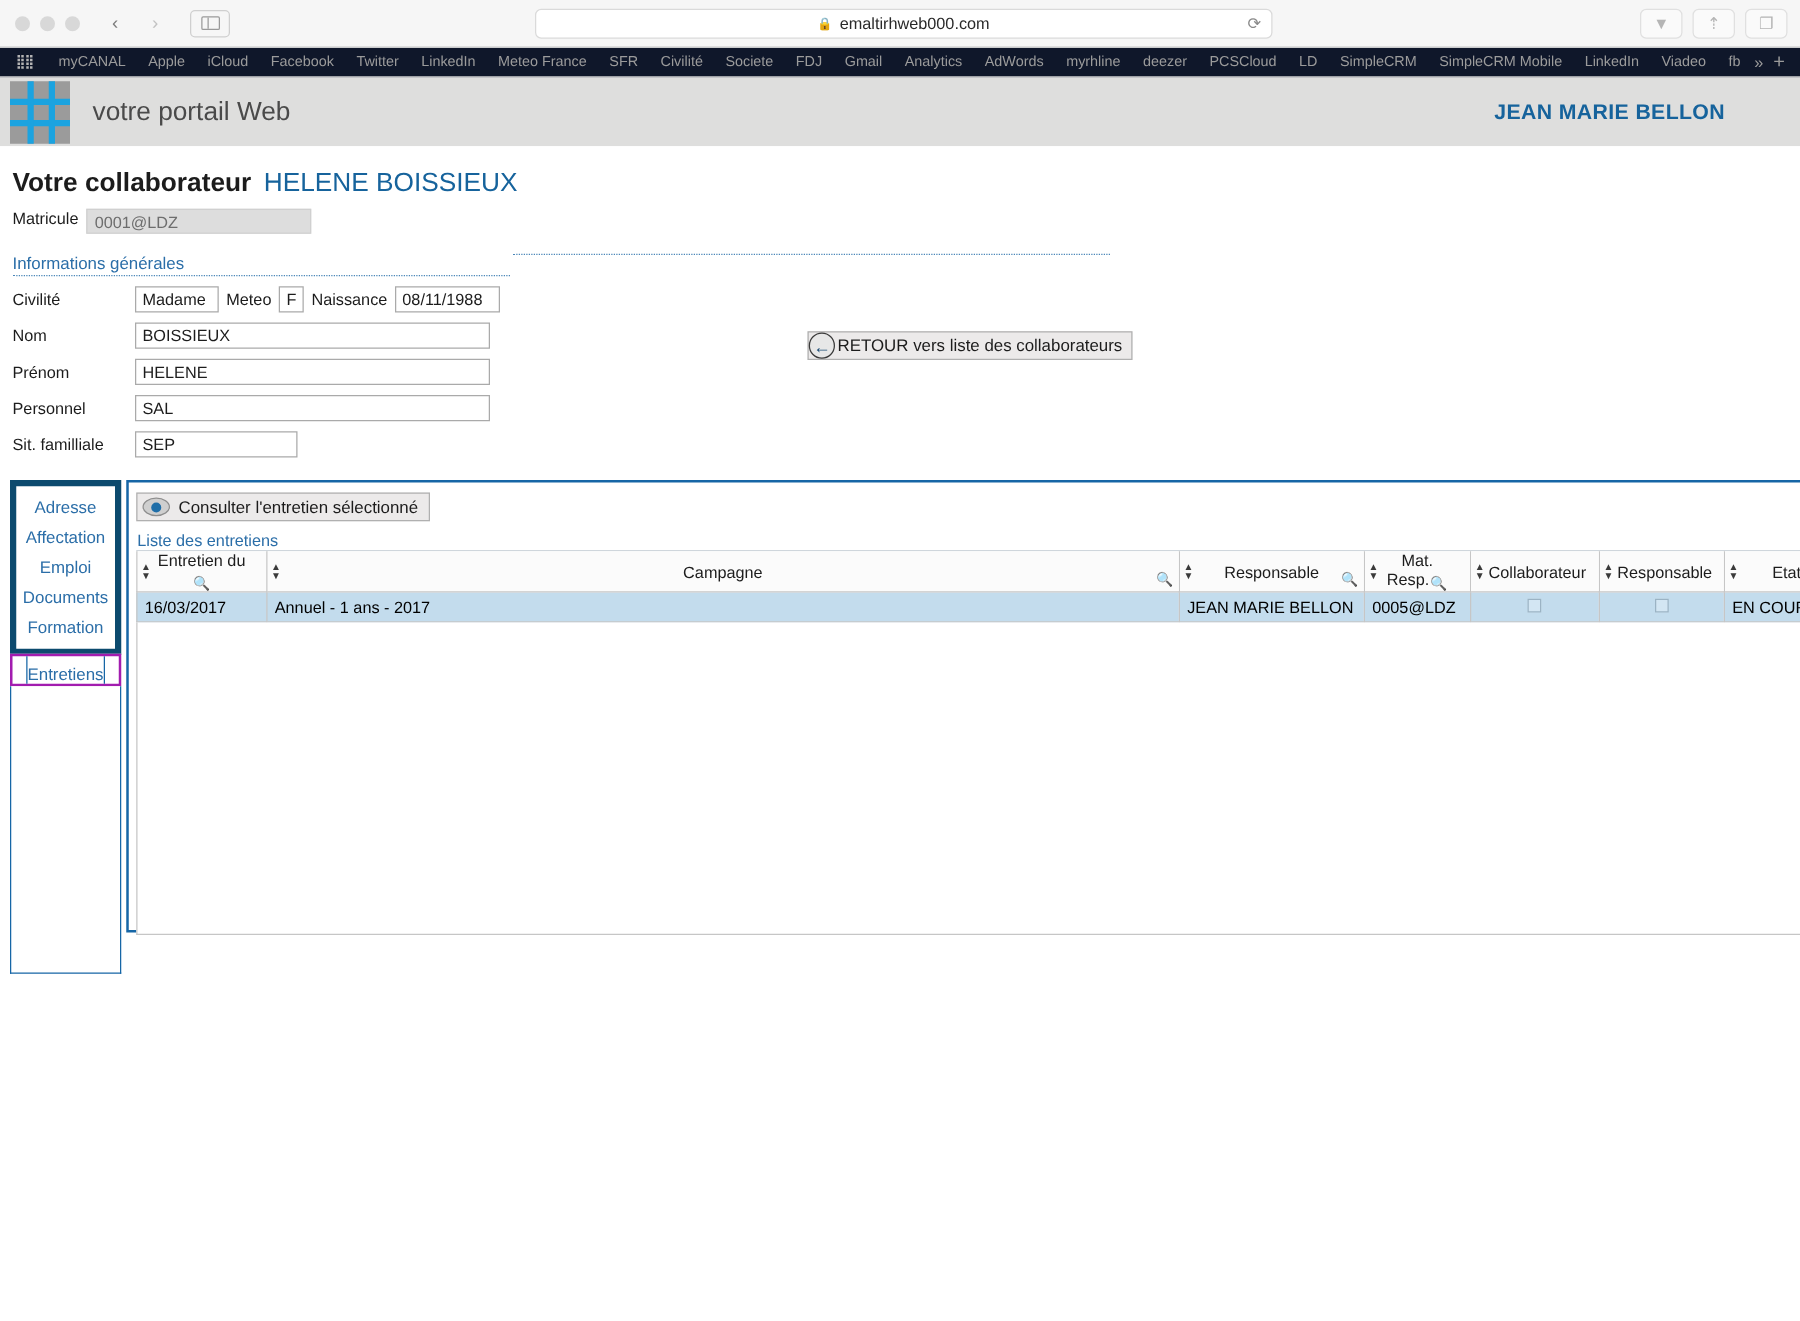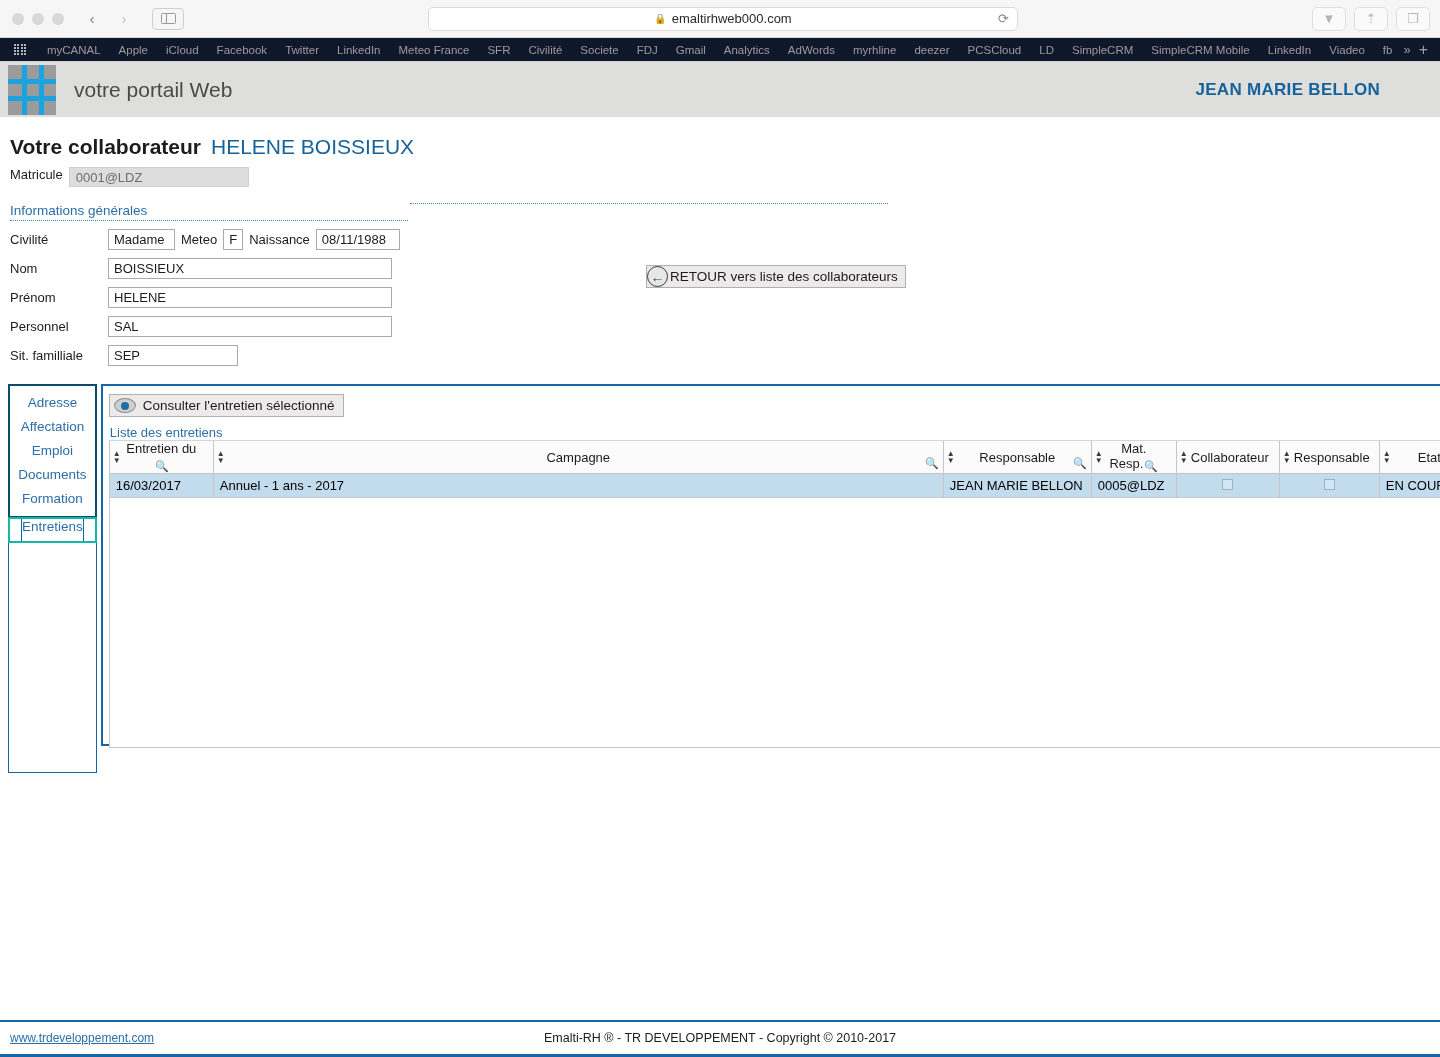--- a/index.html
+++ b/index.html
@@ -208,30 +208,30 @@
     border: 1px solid #adadad;
     display: flex; align-items: center; justify-content: center;
     font-size: 13px; color: #1c1c1c;
   }
 
   
   .lower { margin-top: 18px; display: flex; padding-left: 8px; }
 
   .tabcol { width: 122px; position: relative; }
   .tablist {
-    border: 2px solid #0c4a6e; background: #ffffff;
+    border: 5px solid #0c4a6e; background: #ffffff;
     padding: 4px 0 6px 0;
   }
   .tabitem {
     height: 24px; display: flex; align-items: center; justify-content: center;
     font-size: 13.5px; color: #2b6ea8;
   }
   .tabactive-wrap {
-    border: 2px solid #14b8a6; background: #fff; height: 26px;
-    display: flex; align-items: flex-start; margin-top: -1px;
+    border: 2px solid #a21caf; background: #fff; height: 26px;
+    display: flex; align-items: flex-end; margin-top: -1px;
   }
   .tabactive-wrap .spacer { width: 12px; height: 100%; border-right: 1px solid #1666a6; }
   .tabactive-wrap .spacer.r { border-right: none; border-left: 1px solid #1666a6; }
   .tabactive {
     flex: 1; text-align: center; font-size: 13.5px; color: #2b6ea8;
   }
   .tabrest { border: 1px solid #1666a6; border-top: none; height: 230px; background: #ffffff; }
 
   .panel {
     flex: 1; margin-left: 4px; border: 2px solid #1666a6; background: #ffffff;
@@ -521,17 +521,13 @@
               </td>
               <td>EN COURS</td>
             </tr>
           </tbody>
         </table>
         <div class="emptyzone"></div>
       </div>
     </div>
   </div>
 
-  <div class="footer">
-    <a class="foot-link" href="#">www.trdeveloppement.com</a>
-    <div class="foot-center">Emalti-RH ® - TR DEVELOPPEMENT - Copyright © 2010-2017</div>
-  </div>
 </div>
 
 </body></html>

